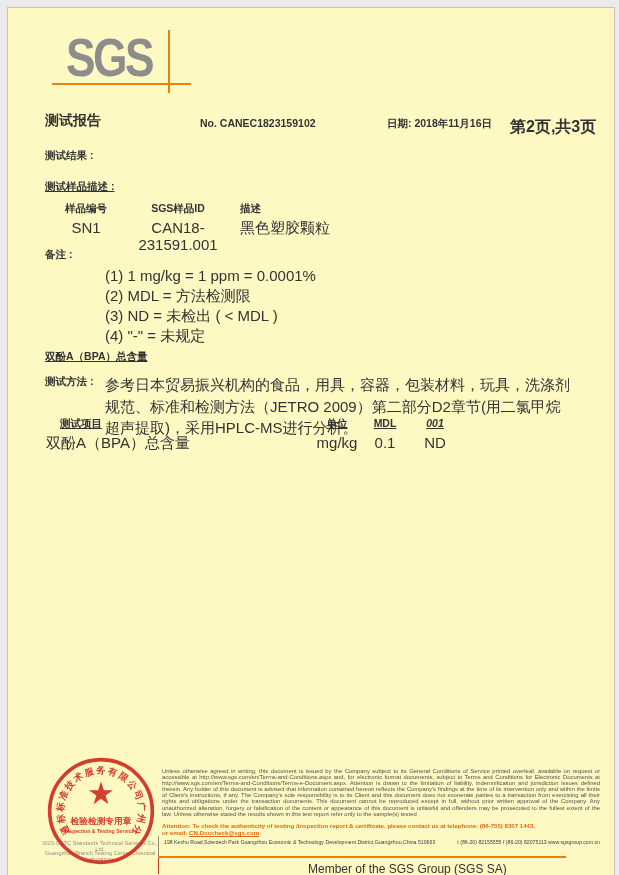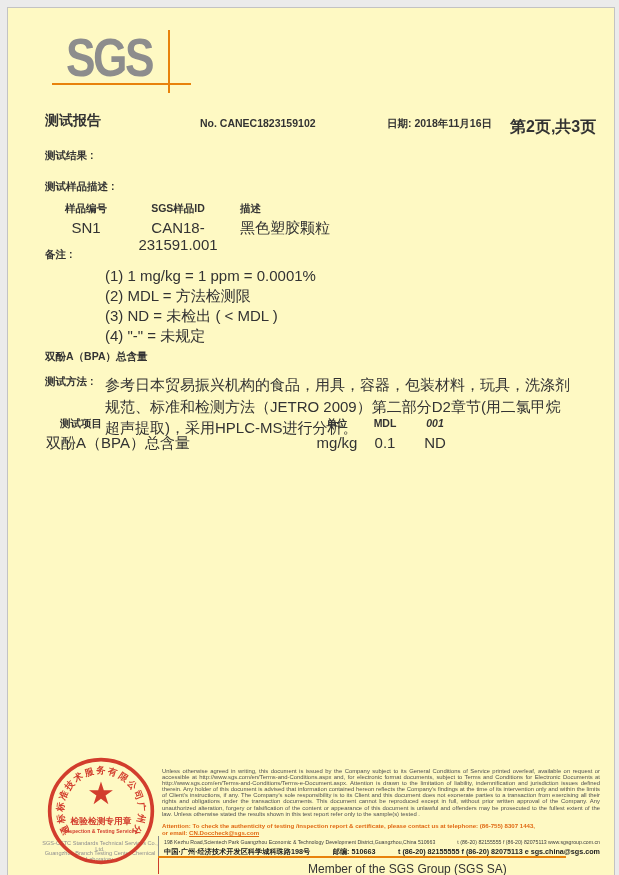--- a/index.html
+++ b/index.html
@@ -13,21 +13,21 @@
   .logo-hline{left:44px;top:75px;width:139px;height:2px;background:#e8820c;}
   .logo-vline{left:160px;top:22px;width:2px;height:63px;background:#e8820c;}
   
   .doc-title{left:37px;top:104px;font-size:14px;font-weight:bold;color:#333;text-align:center;}
   .report-no{left:192px;top:109px;font-size:10.5px;font-weight:bold;color:#333;}
   .report-date{left:368px;top:109px;font-size:10.5px;font-weight:bold;color:#333;margin-left:11px;}
   .page-info{left:502px;top:109px;font-size:16px;font-weight:bold;color:#333;}
   
   .lbl{font-size:10.5px;font-weight:bold;color:#333;}
   .txt{font-size:15px;color:#333;}
-  .u{}
+  .u{text-decoration:underline;}
   .results-label{left:37px;top:141px;}
   .sample-desc{left:37px;top:172px;}
   .st-h1{left:38px;top:194px;width:80px;text-align:center;}
   .st-h2{left:118px;top:194px;width:104px;text-align:center;}
   .st-h3{left:232px;top:194px;}
   .st-v1{left:38px;top:211px;width:80px;text-align:center;}
   .st-v2{left:118px;top:211px;width:104px;text-align:center;}
   .st-v3{left:232px;top:211px;}
   .notes-label{left:37px;top:240px;}
   .notes{left:97px;top:258px;line-height:20px;}
@@ -108,25 +108,20 @@
   <div class="abs legal">Unless otherwise agreed in writing, this document is issued by the Company subject to its General Conditions of Service printed overleaf, available on request or accessible at http://www.sgs.com/en/Terms-and-Conditions.aspx and, for electronic format documents, subject to Terms and Conditions for Electronic Documents at http://www.sgs.com/en/Terms-and-Conditions/Terms-e-Document.aspx. Attention is drawn to the limitation of liability, indemnification and jurisdiction issues defined therein. Any holder of this document is advised that information contained hereon reflects the Company's findings at the time of its intervention only and within the limits of Client's instructions, if any. The Company's sole responsibility is to its Client and this document does not exonerate parties to a transaction from exercising all their rights and obligations under the transaction documents. This document cannot be reproduced except in full, without prior written approval of the Company. Any unauthorized alteration, forgery or falsification of the content or appearance of this document is unlawful and offenders may be prosecuted to the fullest extent of the law. Unless otherwise stated the results shown in this test report refer only to the sample(s) tested .</div>
   <div class="abs attention">
     <div>Attention: To check the authenticity of testing /inspection report &amp; certificate, please contact us at telephone: (86-755) 8307 1443,</div>
     <div><span>or email: </span><span class="email-link">CN.Doccheck@sgs.com</span></div>
   </div>
 
   <div class="abs addr1">
     <span>198 Kezhu Road,Scientech Park Guangzhou Economic &amp; Technology Development District,Guangzhou,China  510663</span>
     <span>t (86-20) 82155555   f (86-20) 82075113   www.sgsgroup.com.cn</span>
   </div>
-  <div class="abs addr2">
-    <span>中国·广州·经济技术开发区科学城科珠路198号</span>
-    <span>邮编: 510663</span>
-    <span>t (86-20) 82155555   f (86-20) 82075113   e  sgs.china@sgs.com</span>
-  </div>
 
   <div class="abs foot-vline-top"></div>
   <div class="abs foot-vline-bot"></div>
   <div class="abs foot-orange-rule"></div>
   <div class="abs member">Member of the SGS Group (SGS SA)</div>
 
   <div class="abs company1">SGS-CSTC Standards Technical Services Co., Ltd.</div>
   <div class="abs company2">Guangzhou Branch Testing Center Chemical Laboratory.</div>
 
   <div class="abs stamp">

